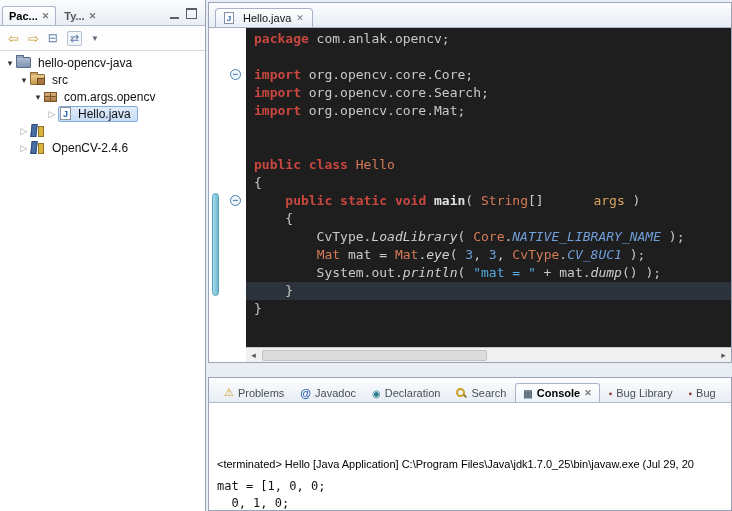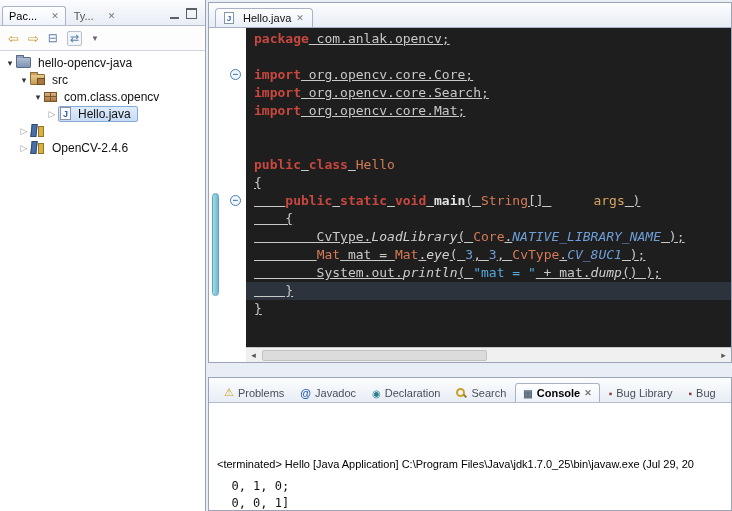--- a/index.html
+++ b/index.html
@@ -5,22 +5,22 @@
   html,body { margin:0; padding:0; }
   .app { position:relative; width:732px; height:511px; background:#e9edf4;
          font-family:"Liberation Sans",sans-serif; overflow:hidden; }
 
   
   .sidebar { position:absolute; left:0; top:0; width:206px; height:511px;
              background:#fff; border-right:1px solid #98a2b4; box-sizing:border-box; overflow:hidden; }
   .view-tabbar { height:26px; display:flex; align-items:flex-end; gap:2px;
                  background:linear-gradient(#fbfcfe,#e8edf5); border-bottom:1px solid #b4bccb;
                  padding:2px 2px 0 2px; box-sizing:border-box; }
-  .view-tab { display:flex; align-items:center; gap:14px; padding:3px 6px; font-size:11px;
-              color:#555; border-radius:3px 3px 0 0; white-space:nowrap; }
+  .view-tab { display:flex; align-items:center; gap:4px; padding:3px 6px; font-size:11px;
+              color:#555; border-radius:3px 3px 0 0; white-space:nowrap;font-weight:bold; }
   .view-tab.selected { background:linear-gradient(#fff,#eef3fa); border:1px solid #aab4c6;
                        border-bottom:none; color:#000; }
   .close-x { font-size:9px; color:#777; }
   .winbtns { margin-left:auto; display:flex; gap:7px; align-items:center; padding:0 6px 6px 0; }
   .btn-min { width:9px; height:8px; border-bottom:2px solid #5a5f66; }
   .btn-max { width:9px; height:8px; border:1px solid #5a5f66; border-top-width:2px; }
 
   .sb-toolbar { height:24px; display:flex; align-items:center; gap:9px; padding:0 8px;
                 border-bottom:1px solid #cfd6e2; background:#fdfdfe; }
   .tb-ico { font-size:13px; color:#c79a2e; }
@@ -76,21 +76,21 @@
   .fold-marker { position:absolute; left:21px; width:11px; height:11px; box-sizing:border-box;
                  border:1px solid #4d7fae; border-radius:50%; background:#eef6fc; color:#4d7fae;
                  font:bold 9px/9px "DejaVu Sans Mono",monospace; text-align:center; }
 
   .code-area { position:absolute; left:37px; top:0; right:0; bottom:15px; background:#1e1e1e;
                overflow:hidden; padding-top:2px; font:13px/18px "DejaVu Sans Mono",monospace; color:#c9c9c9; }
   .code-line { height:18px; padding-left:8px; white-space:pre; }
   .code-line.hl { background:#2c333d; }
   .tk-k { color:#c8473f; font-weight:bold; }
   .tk-t { color:#d57a56; }
-  .tk-p { color:#c9c9c9;text-decoration:underline; }
+  .tk-p { color:#c9c9c9; }
   .tk-m { color:#cfcfcf; font-style:italic; }
   .tk-b { color:#e2e2e2; font-weight:bold; }
   .tk-s { color:#56a8dc; }
   .tk-n { color:#6f9ed8; }
   .tk-f { color:#6f9ed8; font-style:italic;margin-top:28px; }
   .tk-a { color:#d8a560;margin-left:42px; }
 
   .hscroll { position:absolute; left:37px; right:0; bottom:0; height:15px; background:#f0f0f0;
              border-top:1px solid #c6c6c6; box-sizing:border-box; }
   .hs-arrow { position:absolute; top:0; width:15px; height:14px; font-size:9px; color:#555;
@@ -163,21 +163,21 @@
       <div class="tree-row" style="padding-left:18px">
         <span class="twisty">▾</span>
         <span class="ico ico-folder">
             <i class="pkg-dot"></i>
           </span>
         <span class="tlabel">src</span>
       </div>
       <div class="tree-row" style="padding-left:32px">
         <span class="twisty">▾</span>
         <span class="ico ico-package"></span>
-        <span class="tlabel">com.class.opencv</span>
+        <span class="tlabel">com.args.opencv</span>
       </div>
       <div class="tree-row" style="padding-left:46px">
         <span class="twisty closed">▷</span>
         <span class="selbox">
           <span class="ico ico-jfile">J</span>
           <span class="tlabel">Hello.java</span>
         </span>
       </div>
       <div class="tree-row" style="padding-left:18px">
         <span class="twisty closed">▷</span>
@@ -259,19 +259,20 @@
         <span>Bug Library</span>
       </div>
       <div class="bp-tab">
         <span class="g-bug">▪</span>
         <span>Bug</span>
       </div>
     </div>
     <div class="console-area">
       <div class="console-status">&lt;terminated&gt; Hello [Java Application] C:\Program Files\Java\jdk1.7.0_25\bin\javaw.exe (Jul 29, 20</div>
       <div class="console-output">
+        <div>mat = [1, 0, 0;</div>
         <div>  0, 1, 0;</div>
         <div>  0, 0, 1]</div>
       </div>
     </div>
   </div>
 
 </div>
 
 </body></html>

